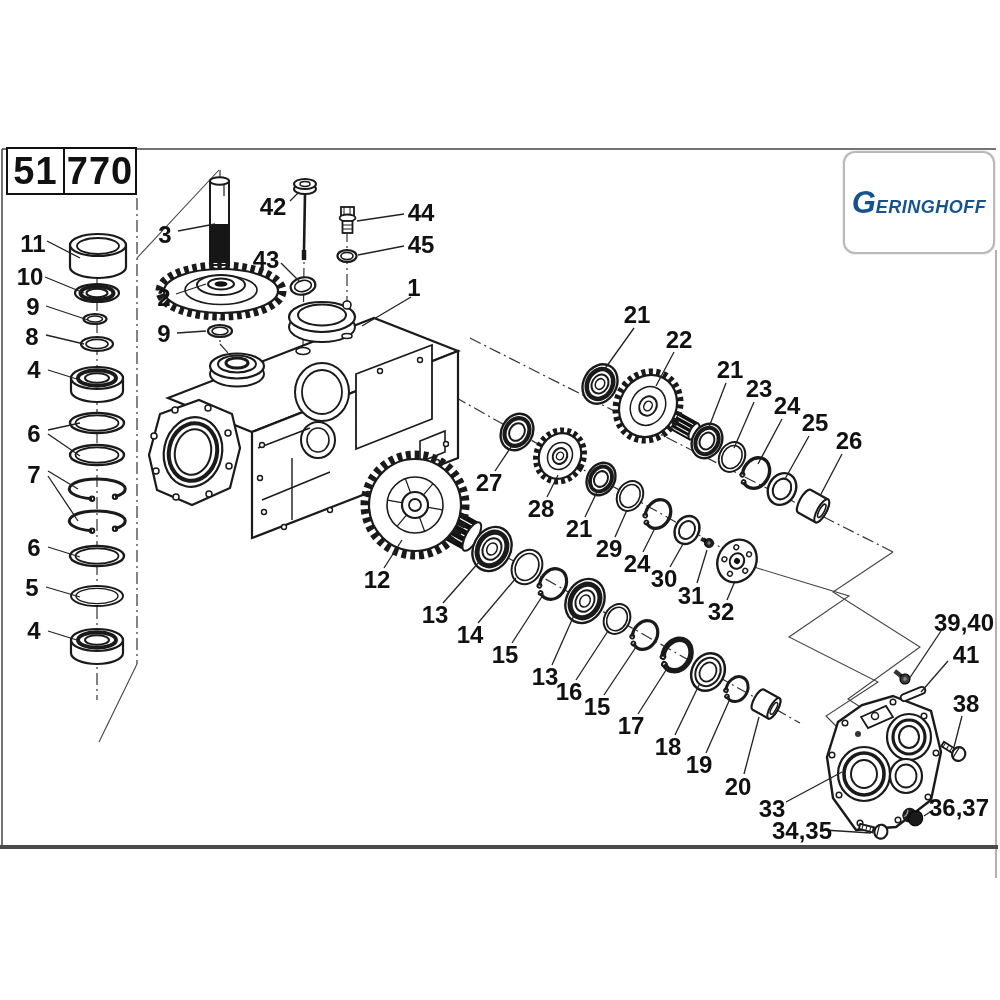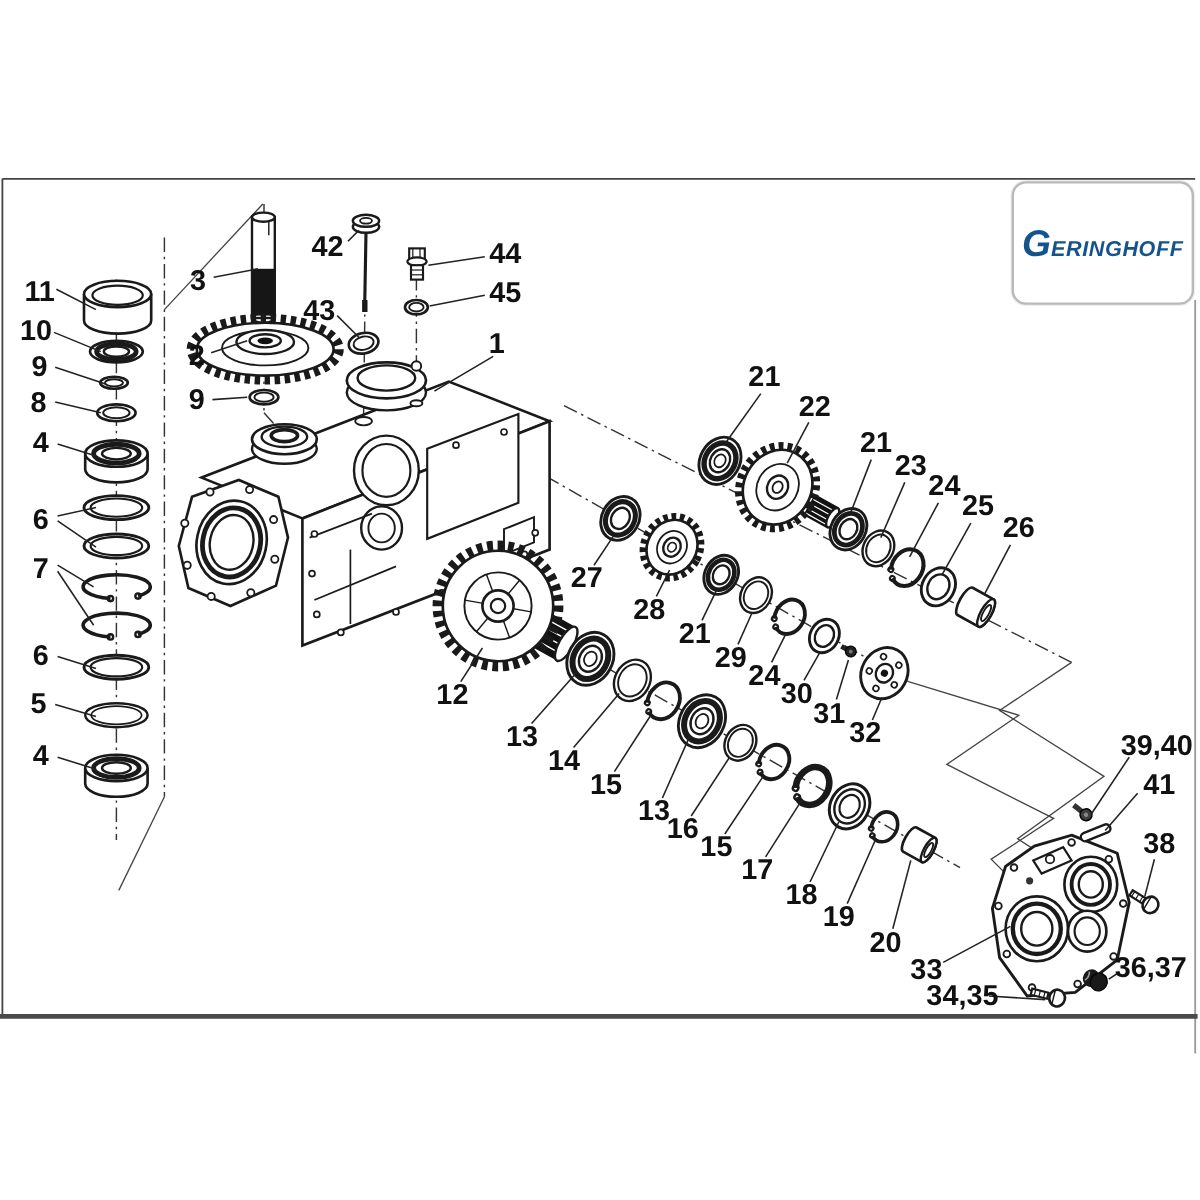--- a/index.html
+++ b/index.html
@@ -540,20 +540,24 @@
         <text x="738" y="786" class="callout">20</text>
         <text x="964" y="622" class="callout">39,40</text>
         <text x="966" y="654" class="callout">41</text>
         <text x="966" y="703" class="callout">38</text>
         <text x="959" y="807" class="callout">36,37</text>
         <text x="802" y="830" class="callout">34,35</text>
         <text x="772" y="808" class="callout">33</text>
       </g>
 </svg>
 
+<div class="codebox">
+  <div class="cell c1">51</div>
+  <div class="cell c2">770</div>
+</div>
 
 <div class="logobox">
   <span class="logotext" style="color: rgb(21, 83, 143);">
     <span class="g">G</span><span class="rest">ERINGHOFF</span>
   </span>
 </div>
 
 </div>
 
 </body></html>

